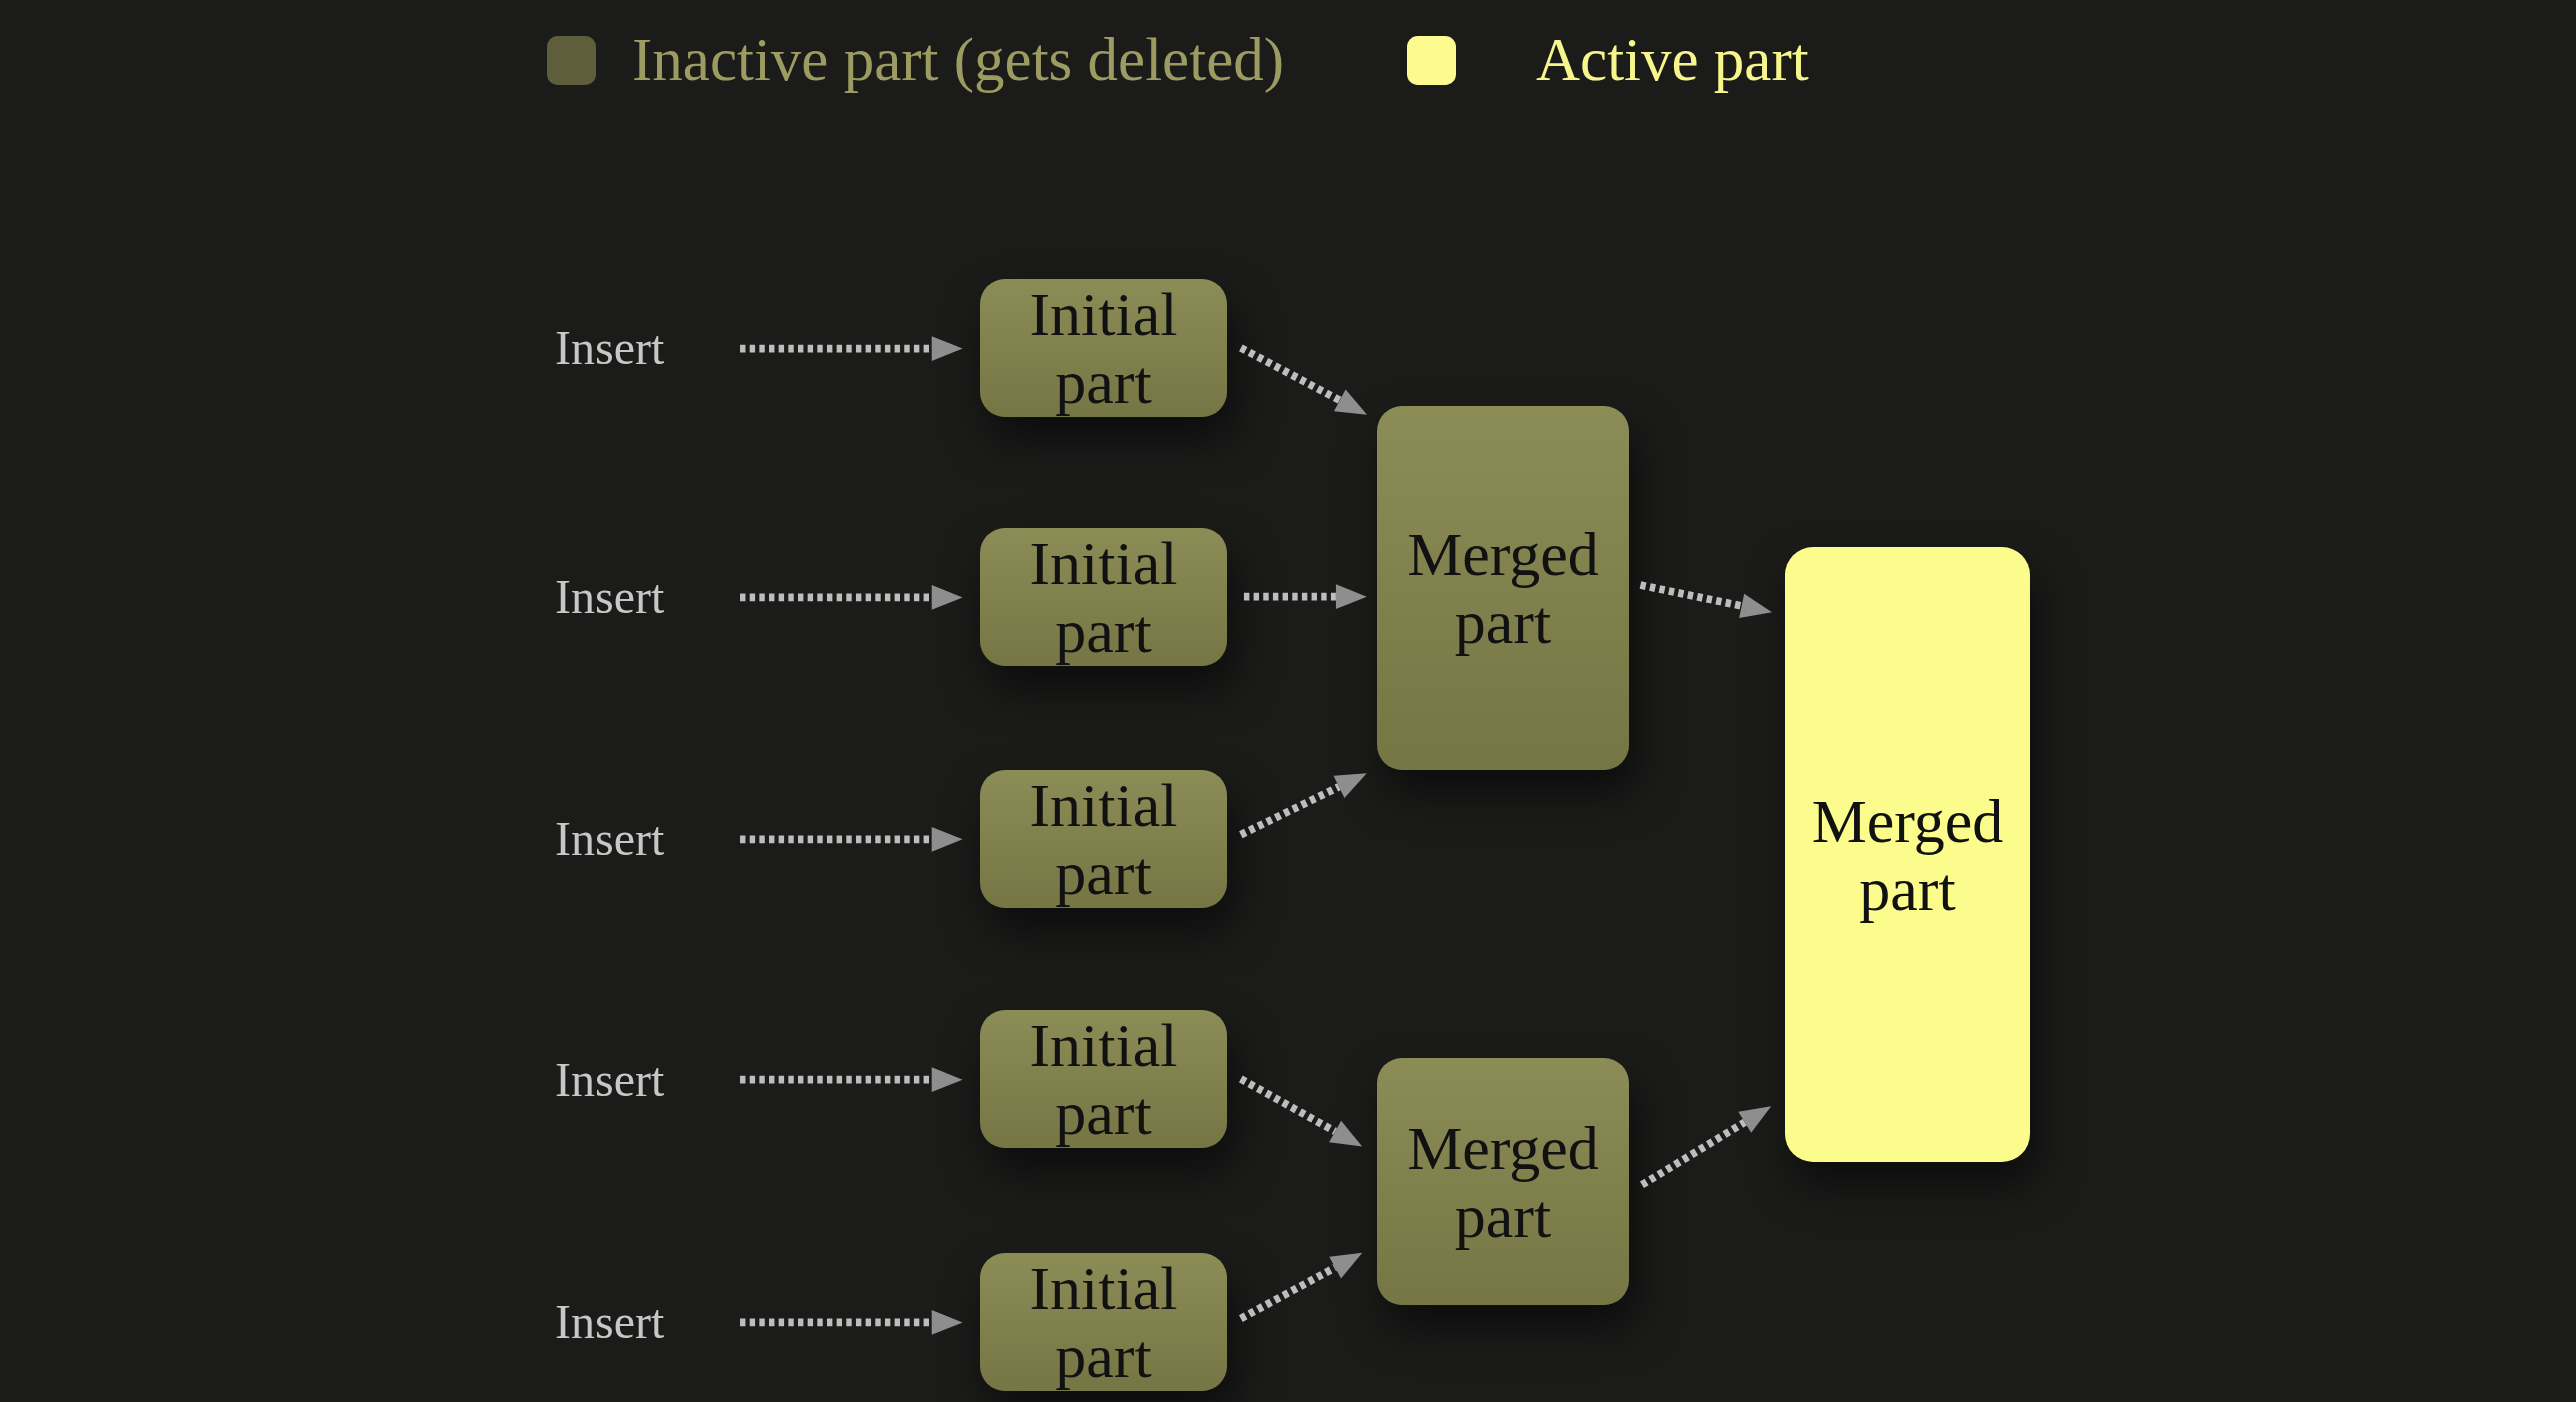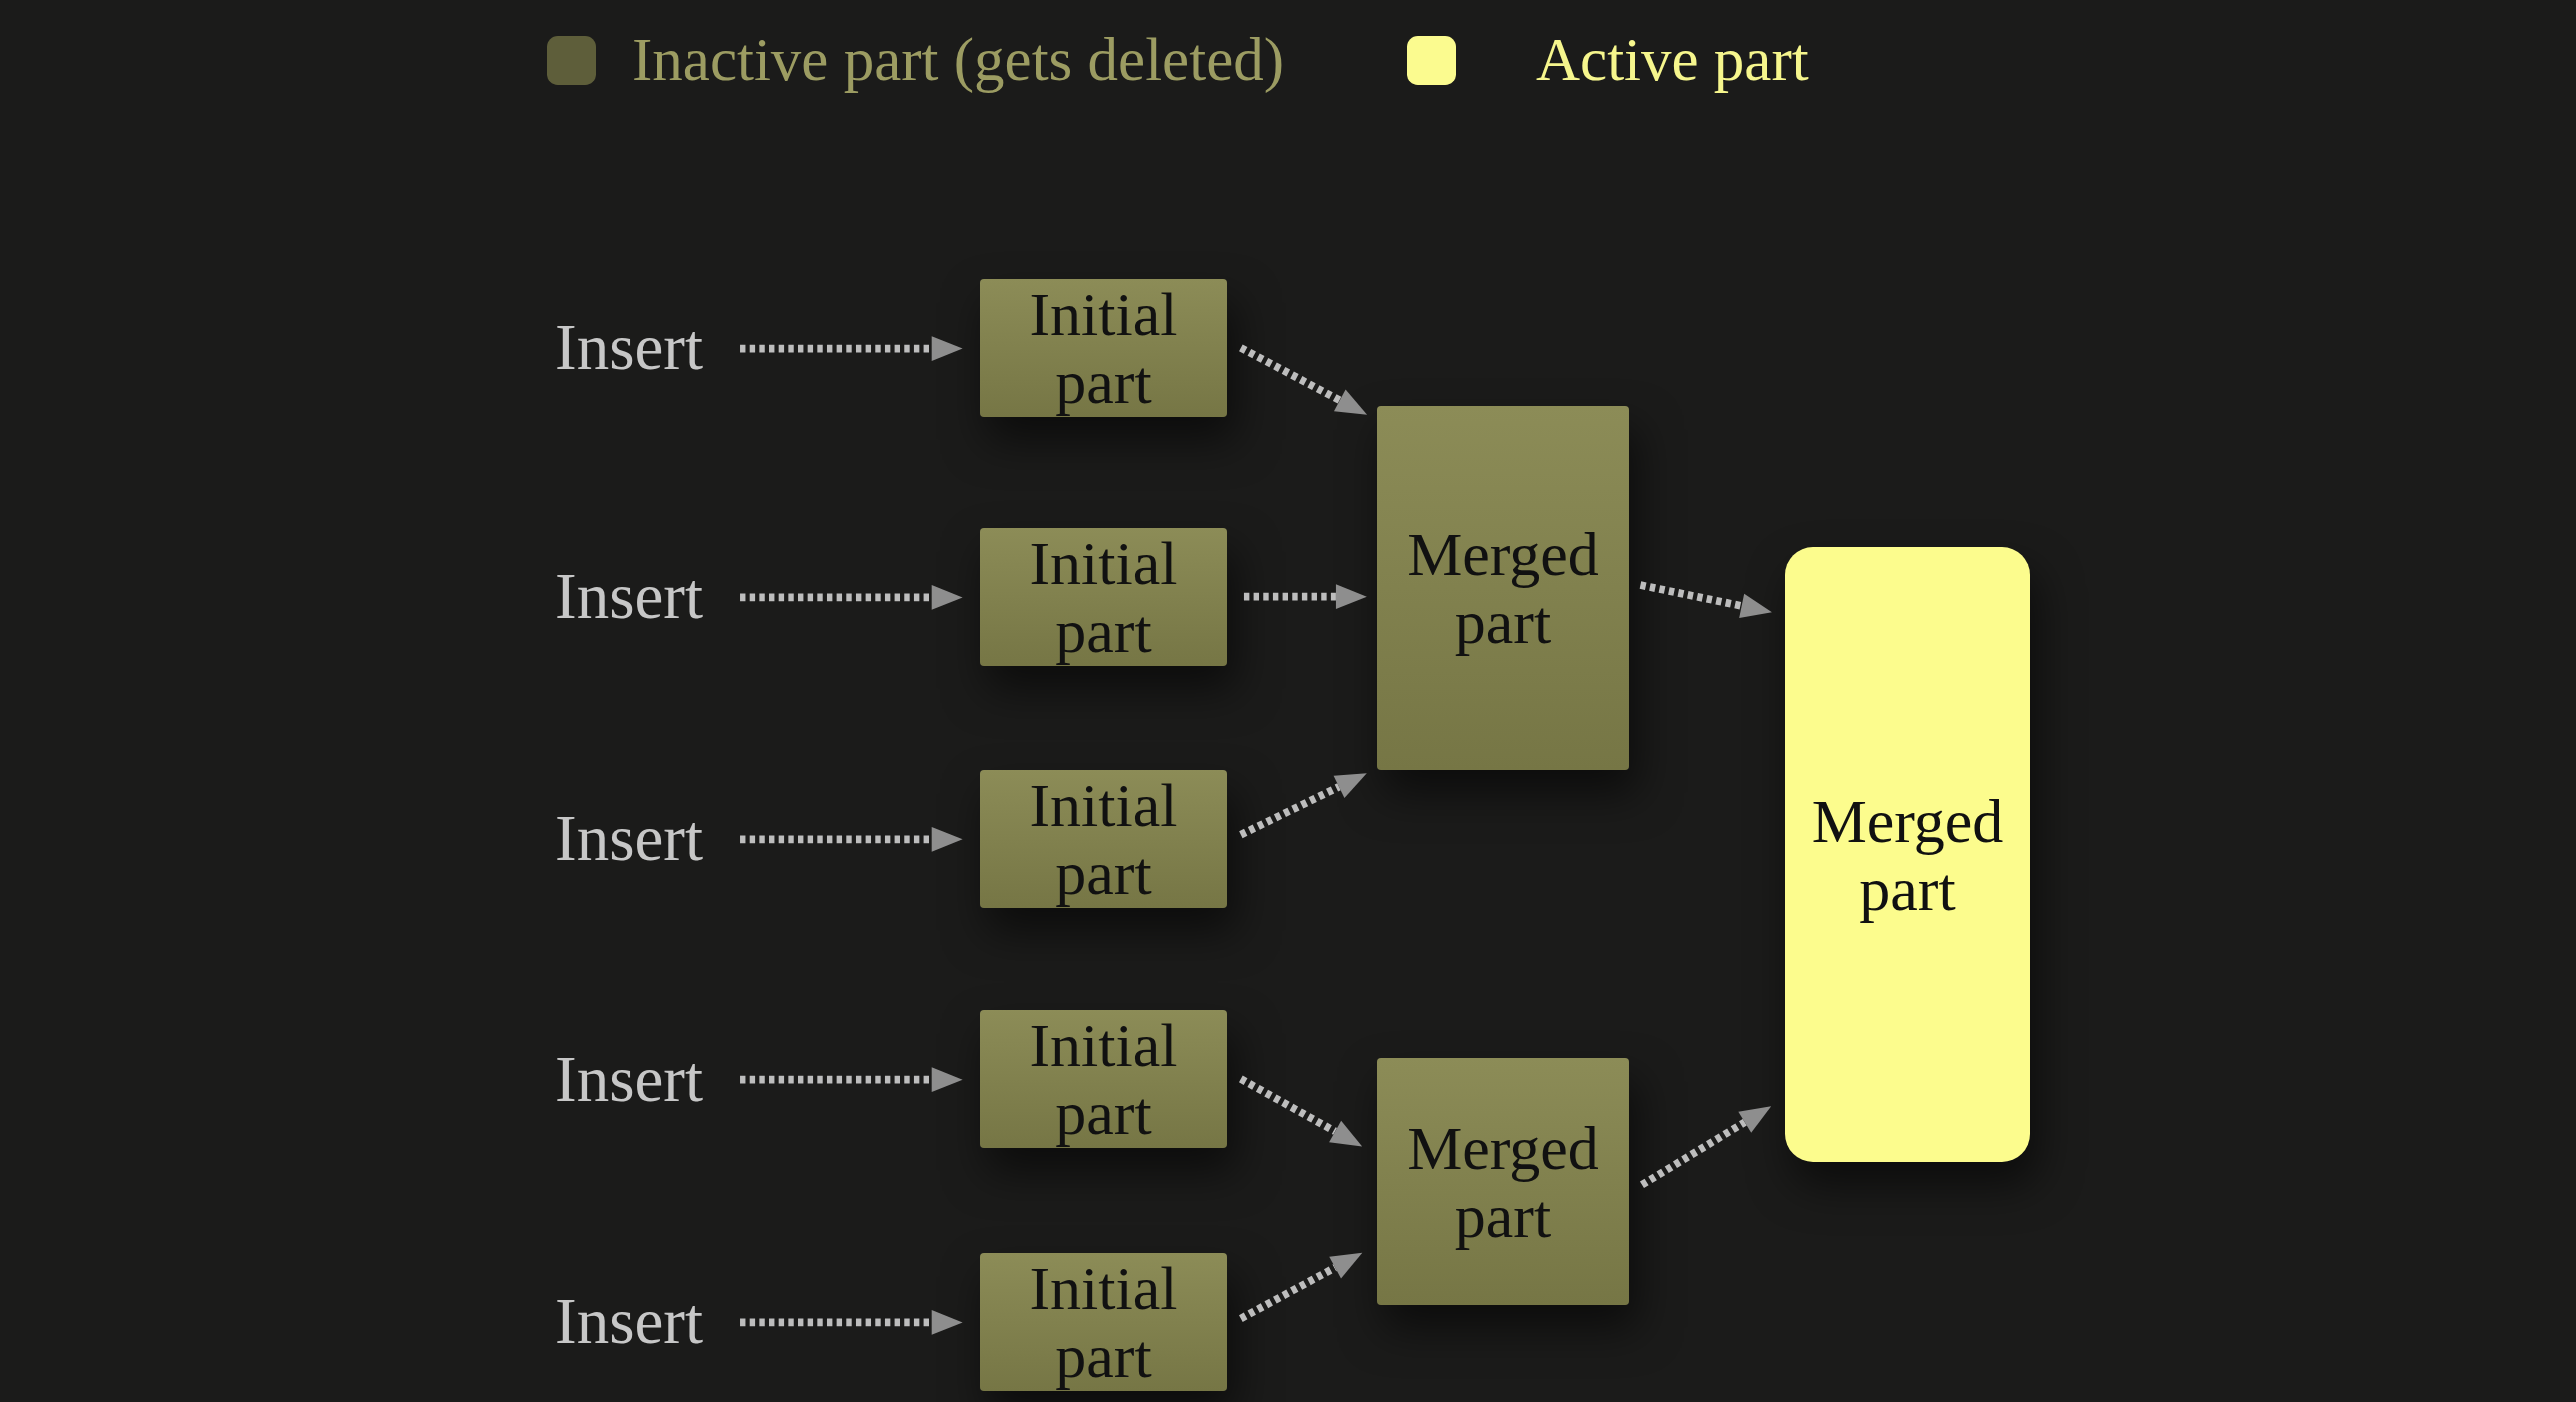--- a/index.html
+++ b/index.html
@@ -39,41 +39,41 @@
     font-size: 61px;
     line-height: 74px;
     white-space: nowrap;
   }
   .legend-label.inactive { color: var(--legend-inactive-text); }
   .legend-label.active   { color: var(--legend-active-text); }
 
   
   .insert-label {
     color: var(--insert-text);
-    font-size: 65px;
+    font-size: 48px;
     line-height: 77px;
     height: 77px;
     white-space: nowrap;
   }
 
   
   .box {
     display: flex;
     align-items: center;
     justify-content: center;
     text-align: center;
     color: var(--box-text);
     font-size: 62px;
     line-height: 68px;
     white-space: pre-line;
     box-shadow: 7.7px 23px 43px rgba(0,0,0,0.55);
   }
   .box.olive {
     background: linear-gradient(180deg, var(--inactive-box-top), var(--inactive-box-bottom));
-    border-radius: 4px;
+    border-radius: 25px;
   }
   .box.yellow {
     background: var(--active-box);
     border-radius: 28px;
   }
 
   
   #arrows { position: absolute; left: 0; top: 0; pointer-events: none; }
   .arrow-line {
     stroke: var(--arrow-dash);

